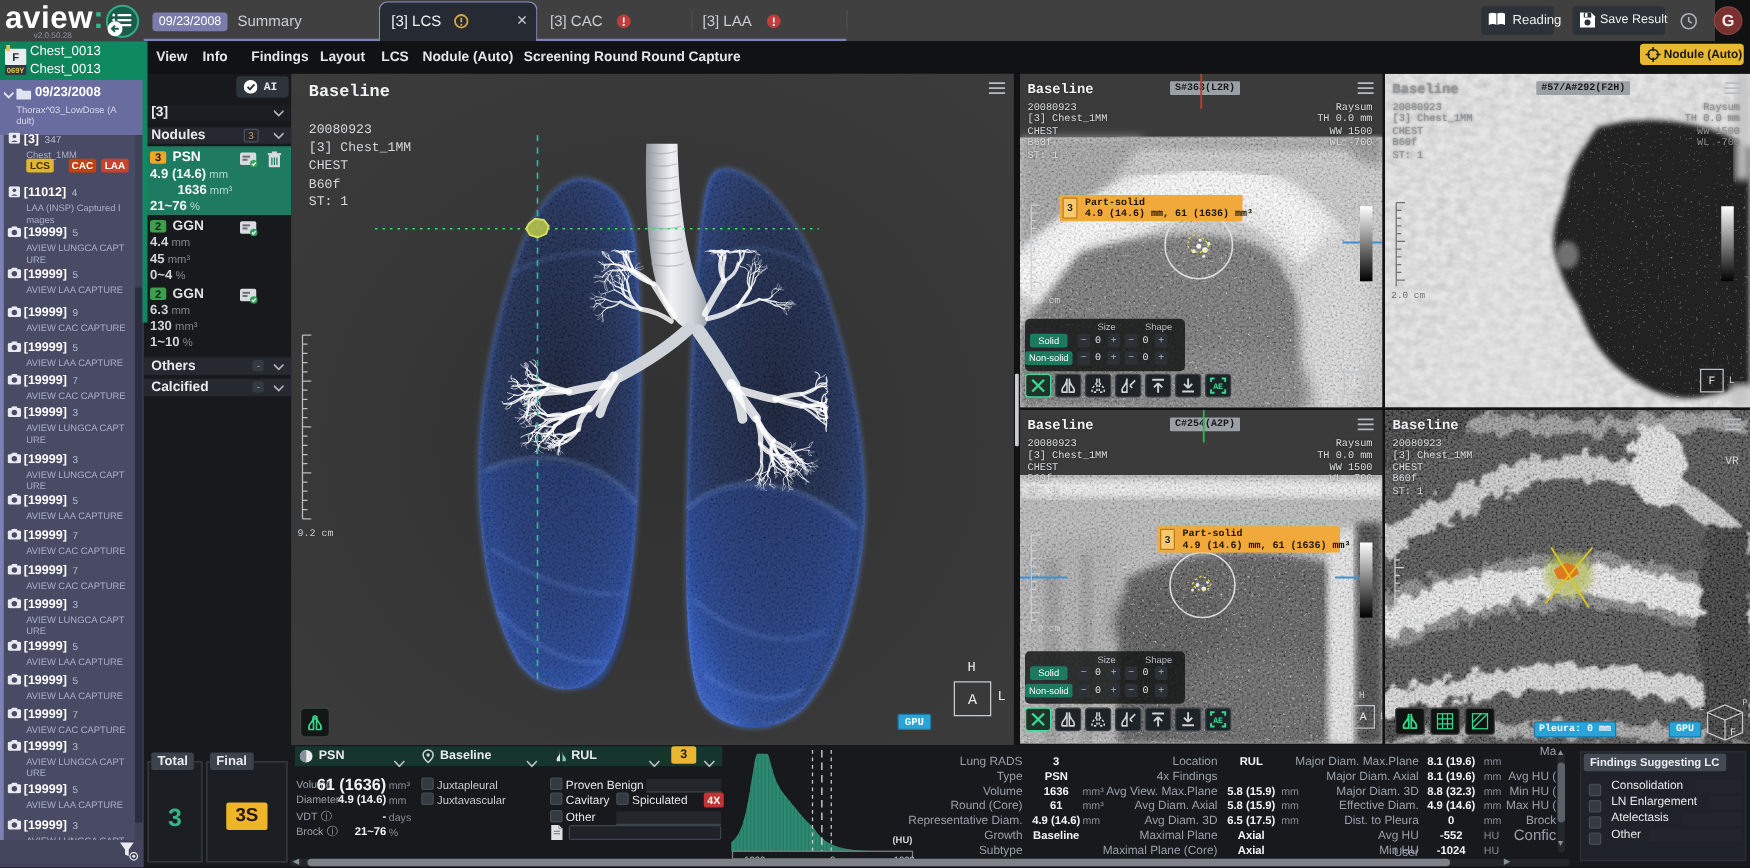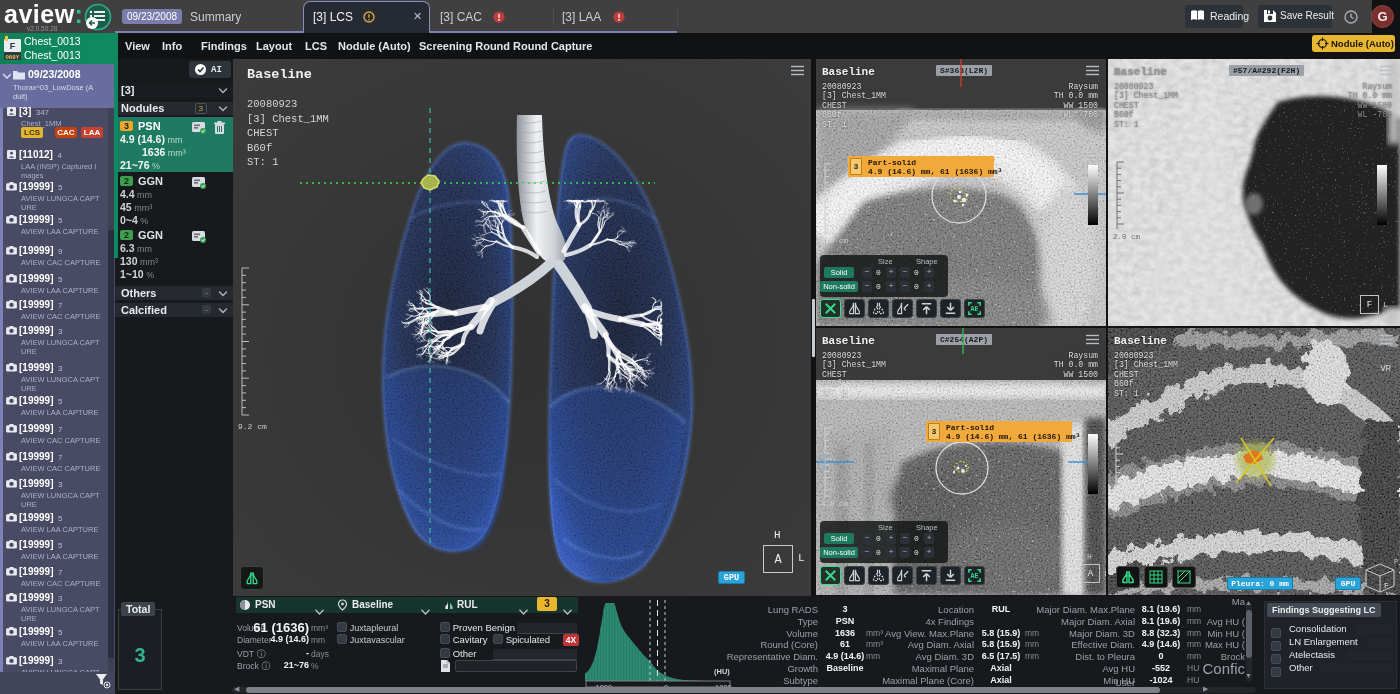--- a/index.html
+++ b/index.html
@@ -1721,20 +1721,24 @@
  <text x="26" y="32" font-size="8" fill="#e8eaec" font-family="Liberation Mono">F</text>
  <text x="1" y="12" font-size="7" fill="#c9ccce" font-family="Liberation Mono">L</text>
  <text x="36" y="8" font-size="7" fill="#c9ccce" font-family="Liberation Mono">P</text>
 </svg>
 </div>
   <div id="bottom">
     <fieldset class="tf" style="left:3px;width:44px;">
       <legend>Total</legend>
       <div style="text-align:center;margin-top:28px;font-size:20px;color:#35b38b;font-weight:bold;">3</div>
     </fieldset>
+    <fieldset class="tf" style="left:50px;width:65px;">
+      <legend>Final</legend>
+      <div style="margin:26px auto 0;width:33px;height:22px;background:#f0b42a;border-radius:2px;text-align:center;font-size:15px;font-weight:bold;color:#23180a;line-height:22px;">3S</div>
+    </fieldset>
     <div id="greenbar"></div>
 
 <div class="abs" style="left:124px;top:3px;width:12px;height:12px;">
       <svg class="abs" style="left:0;top:0" width="12" height="12" viewBox="0 0 12 12">
         <circle cx="6" cy="6" r="5" fill="#e8eaec"></circle>
         <path d="M6 1 A5 5 0 0 0 6 11 Z" fill="#8a9097"></path>
       </svg>
     </div>
 <div class="abs" style="left:140px;top:3px;font-size:10px;font-weight:bold;">PSN</div>
 <div class="abs" style="left:200px;top:5px;"><svg width="9" height="6" viewBox="0 0 9 6">
@@ -1916,21 +1920,21 @@
     <div class="abs val" style="left:1022px;top:67.0px;width:48px;text-align:center;font-size:9px;line-height:11px;">-552</div>
     <div class="abs unit" style="left:1072px;top:67.0px;font-size:8.5px;line-height:11px;">HU</div>
     <div class="abs lbl" style="left:890px;top:78.80000000000001px;width:130px;text-align:right;font-size:9.5px;line-height:11px;">Min HU</div>
     <div class="abs val" style="left:1022px;top:78.80000000000001px;width:48px;text-align:center;font-size:9px;line-height:11px;">-1024</div>
     <div class="abs unit" style="left:1072px;top:78.80000000000001px;font-size:8.5px;line-height:11px;">HU</div>
     <div class="abs lbl" style="left:1000px;top:0;width:130px;text-align:right;font-size:9.5px;line-height:11px;">Ma</div>
     <div class="abs lbl" style="left:1000px;top:19.8px;width:130px;text-align:right;font-size:9.5px;line-height:11px;">Avg HU (</div>
     <div class="abs lbl" style="left:1000px;top:31.6px;width:130px;text-align:right;font-size:9.5px;line-height:11px;">Min HU (</div>
     <div class="abs lbl" style="left:1000px;top:43.400000000000006px;width:130px;text-align:right;font-size:9.5px;line-height:11px;">Max HU (</div>
     <div class="abs lbl" style="left:1000px;top:55.2px;width:130px;text-align:right;font-size:9.5px;line-height:11px;">Brock </div>
-    <div class="abs lbl" style="left:1000px;top:67.0px;width:130px;text-align:right;font-size:15px;line-height:11px;">Confic</div>
+    <div class="abs lbl" style="left:1000px;top:67.0px;width:130px;text-align:right;font-size:12px;line-height:11px;">Confic</div>
     <div class="abs lbl" style="left:1000px;top:81px;width:130px;text-align:left;font-size:9.5px;line-height:11px;">User</div>
     <div class="abs" style="left:1131px;top:6px;width:6px;height:80px;background:#23272c;border-radius:3px;"></div>
     <div class="abs" style="left:1131px;top:14px;width:6px;height:48px;background:#5a6169;border-radius:3px;"></div>
     <div class="abs" style="left:1130px;top:3px;font-size:7px;color:#8a9097;">▲</div>
     <div class="abs" style="left:1130px;top:76px;font-size:7px;color:#8a9097;">▼</div>
 
 <div class="abs" style="left:1149px;top:5px;width:133px;height:88px;background:#1f2329;border:1px solid #2c3138;"></div>
 <div class="abs" style="left:1152px;top:7px;background:#434a54;border-radius:2px;padding:2px 5px;font-size:9px;font-weight:bold;color:#eceef0;">Findings Suggesting LC</div>
 <div class="abs" style="left:1156px;top:27px;"><span class="cb"></span></div>
     <div class="abs" style="left:1174px;top:27px;font-size:9.5px;color:#e8eaed;">Consolidation</div>

